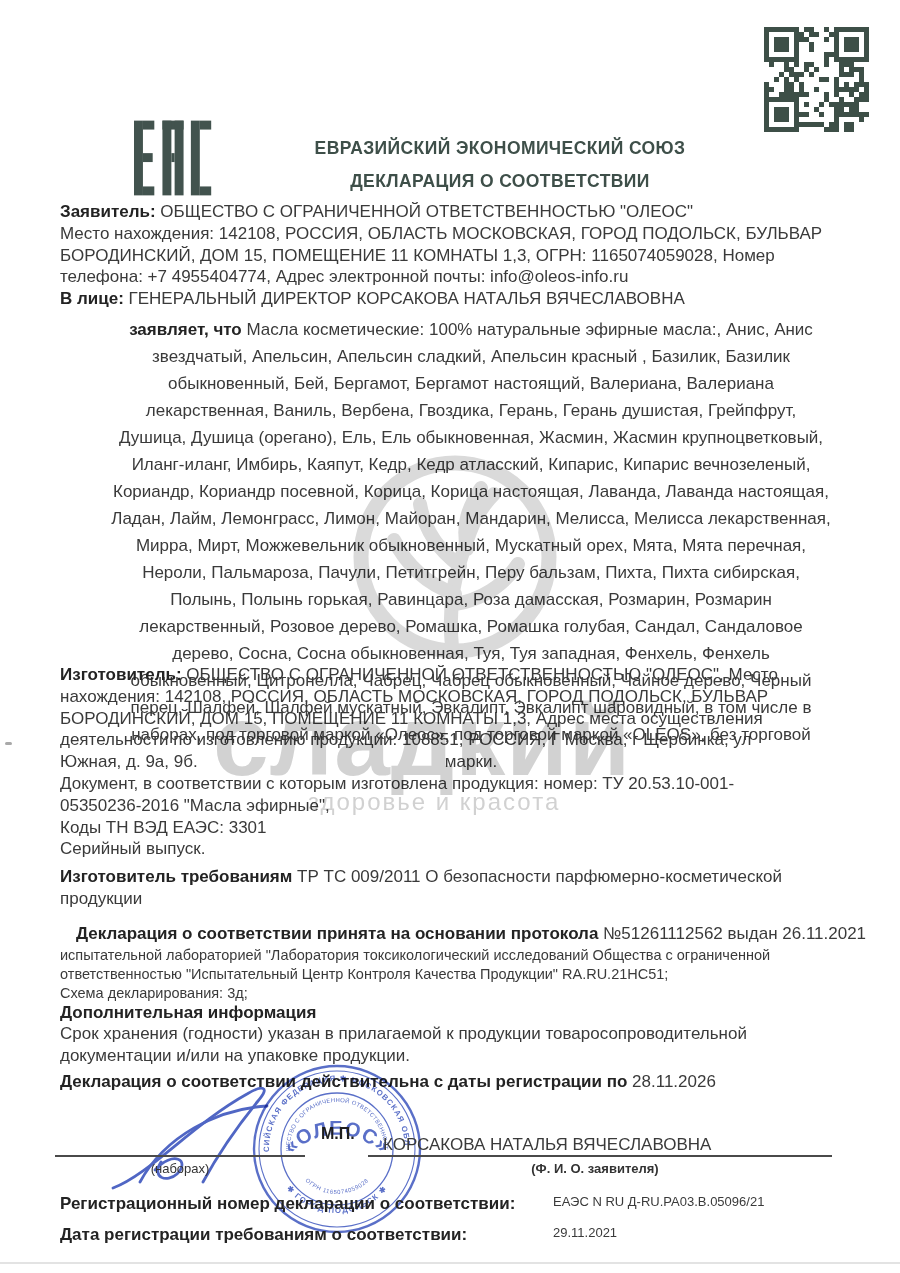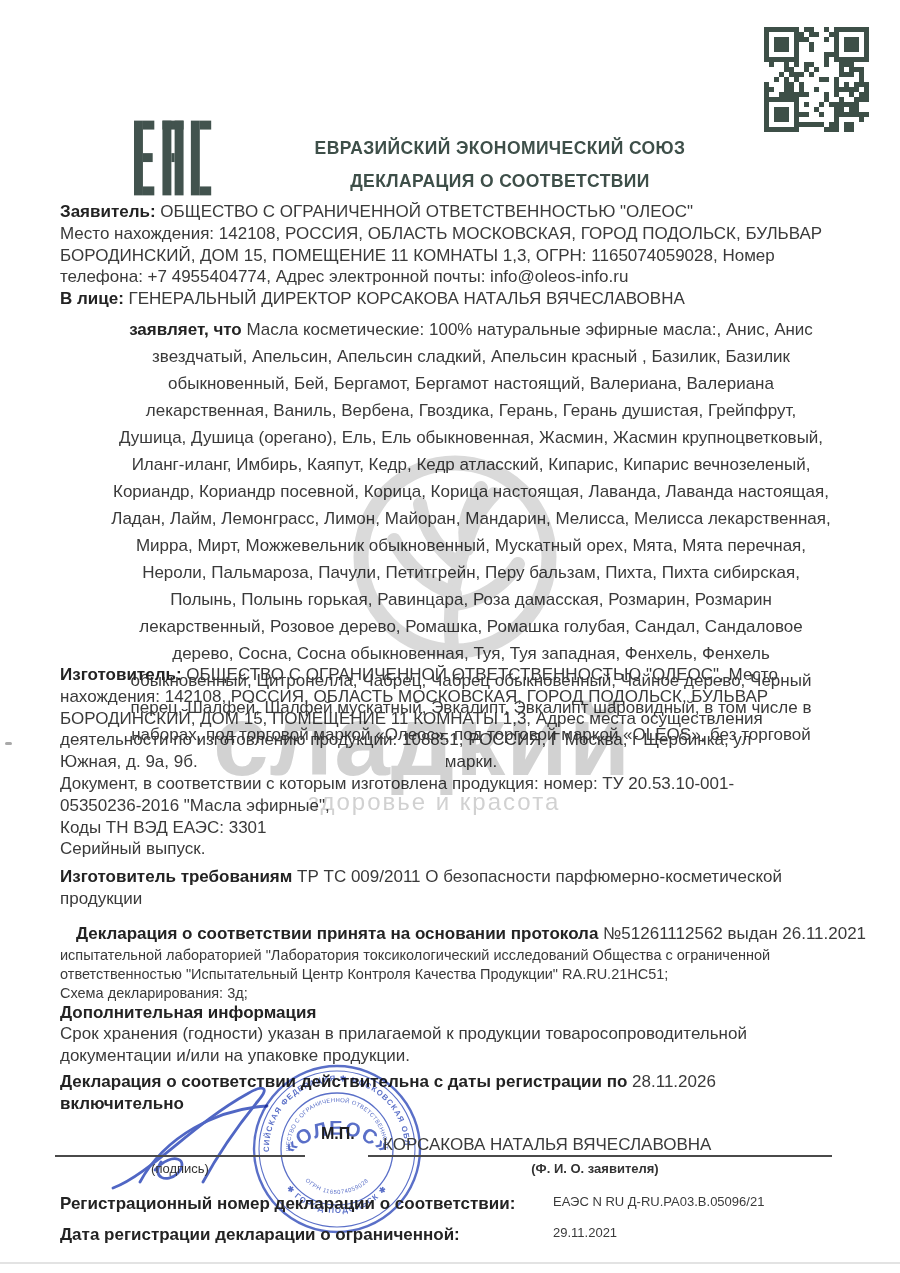--- a/index.html
+++ b/index.html
@@ -235,21 +235,21 @@
 
   <div class="block" style="top:923px;text-align:center;"><span class="b">Декларация о соответствии принята на основании протокола</span><span> №51261112562 выдан 26.11.2021</span></div>
   <div class="block small" style="top:946px;">испытательной лабораторией "Лаборатория токсикологический исследований Общества с ограниченной
 ответственностью "Испытательный Центр Контроля Качества Продукции" RA.RU.21НС51;
 Схема декларирования: 3д;</div>
 
   <div class="block" style="top:1002px;"><span class="b">Дополнительная информация</span></div>
   <div class="block" style="top:1023px;">Срок хранения (годности) указан в прилагаемой к продукции товаросопроводительной
 документации и/или на упаковке продукции.</div>
 
-  <div class="block" style="top:1071px;"><span class="b">Декларация о соответствии действительна с даты регистрации по</span><span> 28.11.2026</span><span class="b" style="display:block;">включительно</span></div>
+  <div class="block" style="top:1071px;"><span class="b">Декларация о соответствии действительна с даты регистрации по</span><span> 28.11.2026</span></div>
 
   <svg class="abs wm" style="left:352px;top:454px;opacity:.65;" width="206" height="206" viewBox="0 0 206 206">
     <g fill="none" stroke="#c6c6c6" stroke-width="14" stroke-linecap="round">
       <circle cx="103" cy="103" r="94" stroke-width="15"></circle>
       <path d="M 100,193 C 96,150 102,120 118,78 C 124,62 132,50 142,40"></path>
       <path d="M 103,140 C 75,130 55,112 42,86"></path>
       <path d="M 108,112 C 85,95 72,74 68,50"></path>
       <path d="M 115,95 C 110,70 116,54 129,34"></path>
       <path d="M 104,150 C 130,145 151,132 166,110"></path>
     </g>
@@ -285,23 +285,23 @@
       <path d="M 18,126 C 55,112 98,62 152,32 C 167,23 176,24 163,39 C 141,66 121,96 108,120"></path>
       <path d="M 45,120 C 70,74 122,47 172,44"></path>
       <path d="M 60,108 C 78,88 96,98 82,112 C 72,121 56,116 66,100"></path>
     </g>
   </svg>
 
   <div id="mp">М.П.</div>
   <div id="sig-name">КОРСАКОВА НАТАЛЬЯ ВЯЧЕСЛАВОВНА</div>
   <div class="sig-line" style="left:55px;top:1155px;width:250px;"></div>
   <div class="sig-line" style="left:368px;top:1155px;width:464px;"></div>
-  <div class="caption" style="left:118px;top:1161px;width:124px;">(подпись)</div>
+  <div class="caption" style="left:118px;top:1161px;width:124px;">(наборах)</div>
   <div class="caption" style="left:478px;top:1161px;width:234px;font-weight:bold;">(Ф. И. О. заявителя)</div>
 
   <div class="regrow-label" style="top:1194px;">Регистрационный номер декларации о соответствии:</div>
   <div class="regrow-value" style="top:1194px;">ЕАЭС N RU Д-RU.РА03.В.05096/21</div>
-  <div class="regrow-label" style="top:1225px;">Дата регистрации декларации о ограниченной:</div>
+  <div class="regrow-label" style="top:1225px;">Дата регистрации требованиям о соответствии:</div>
   <div class="regrow-value" style="top:1225px;">29.11.2021</div>
 
   <div class="speck"></div>
   <div class="scan-edge"></div>
 </div>
 
 </body></html>

